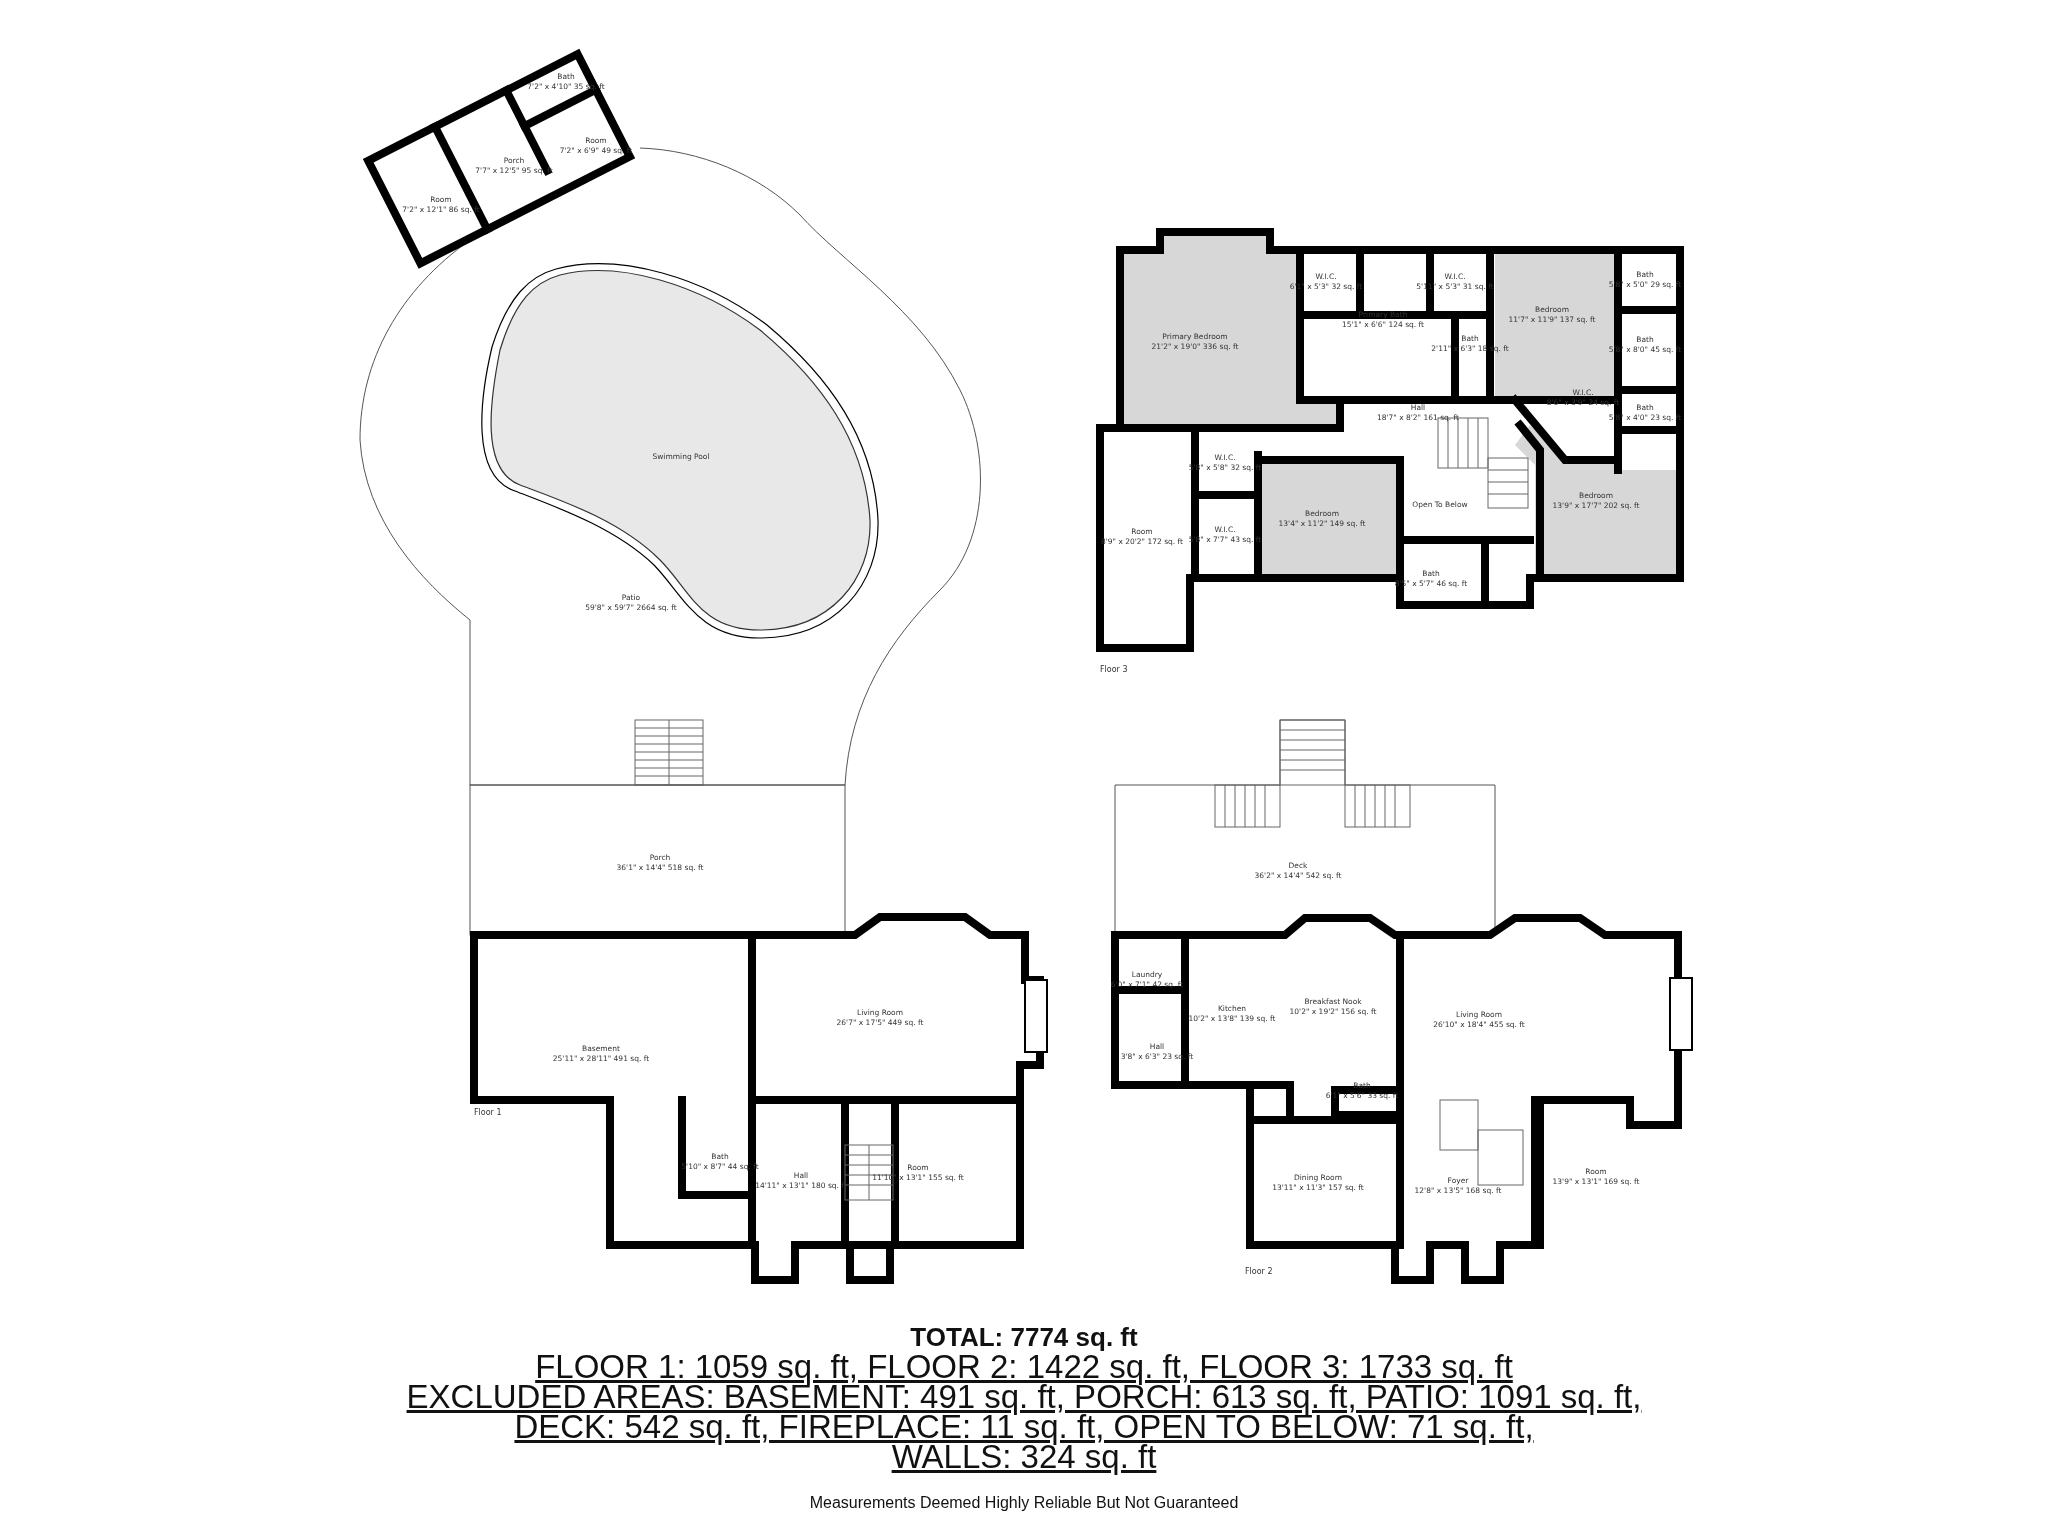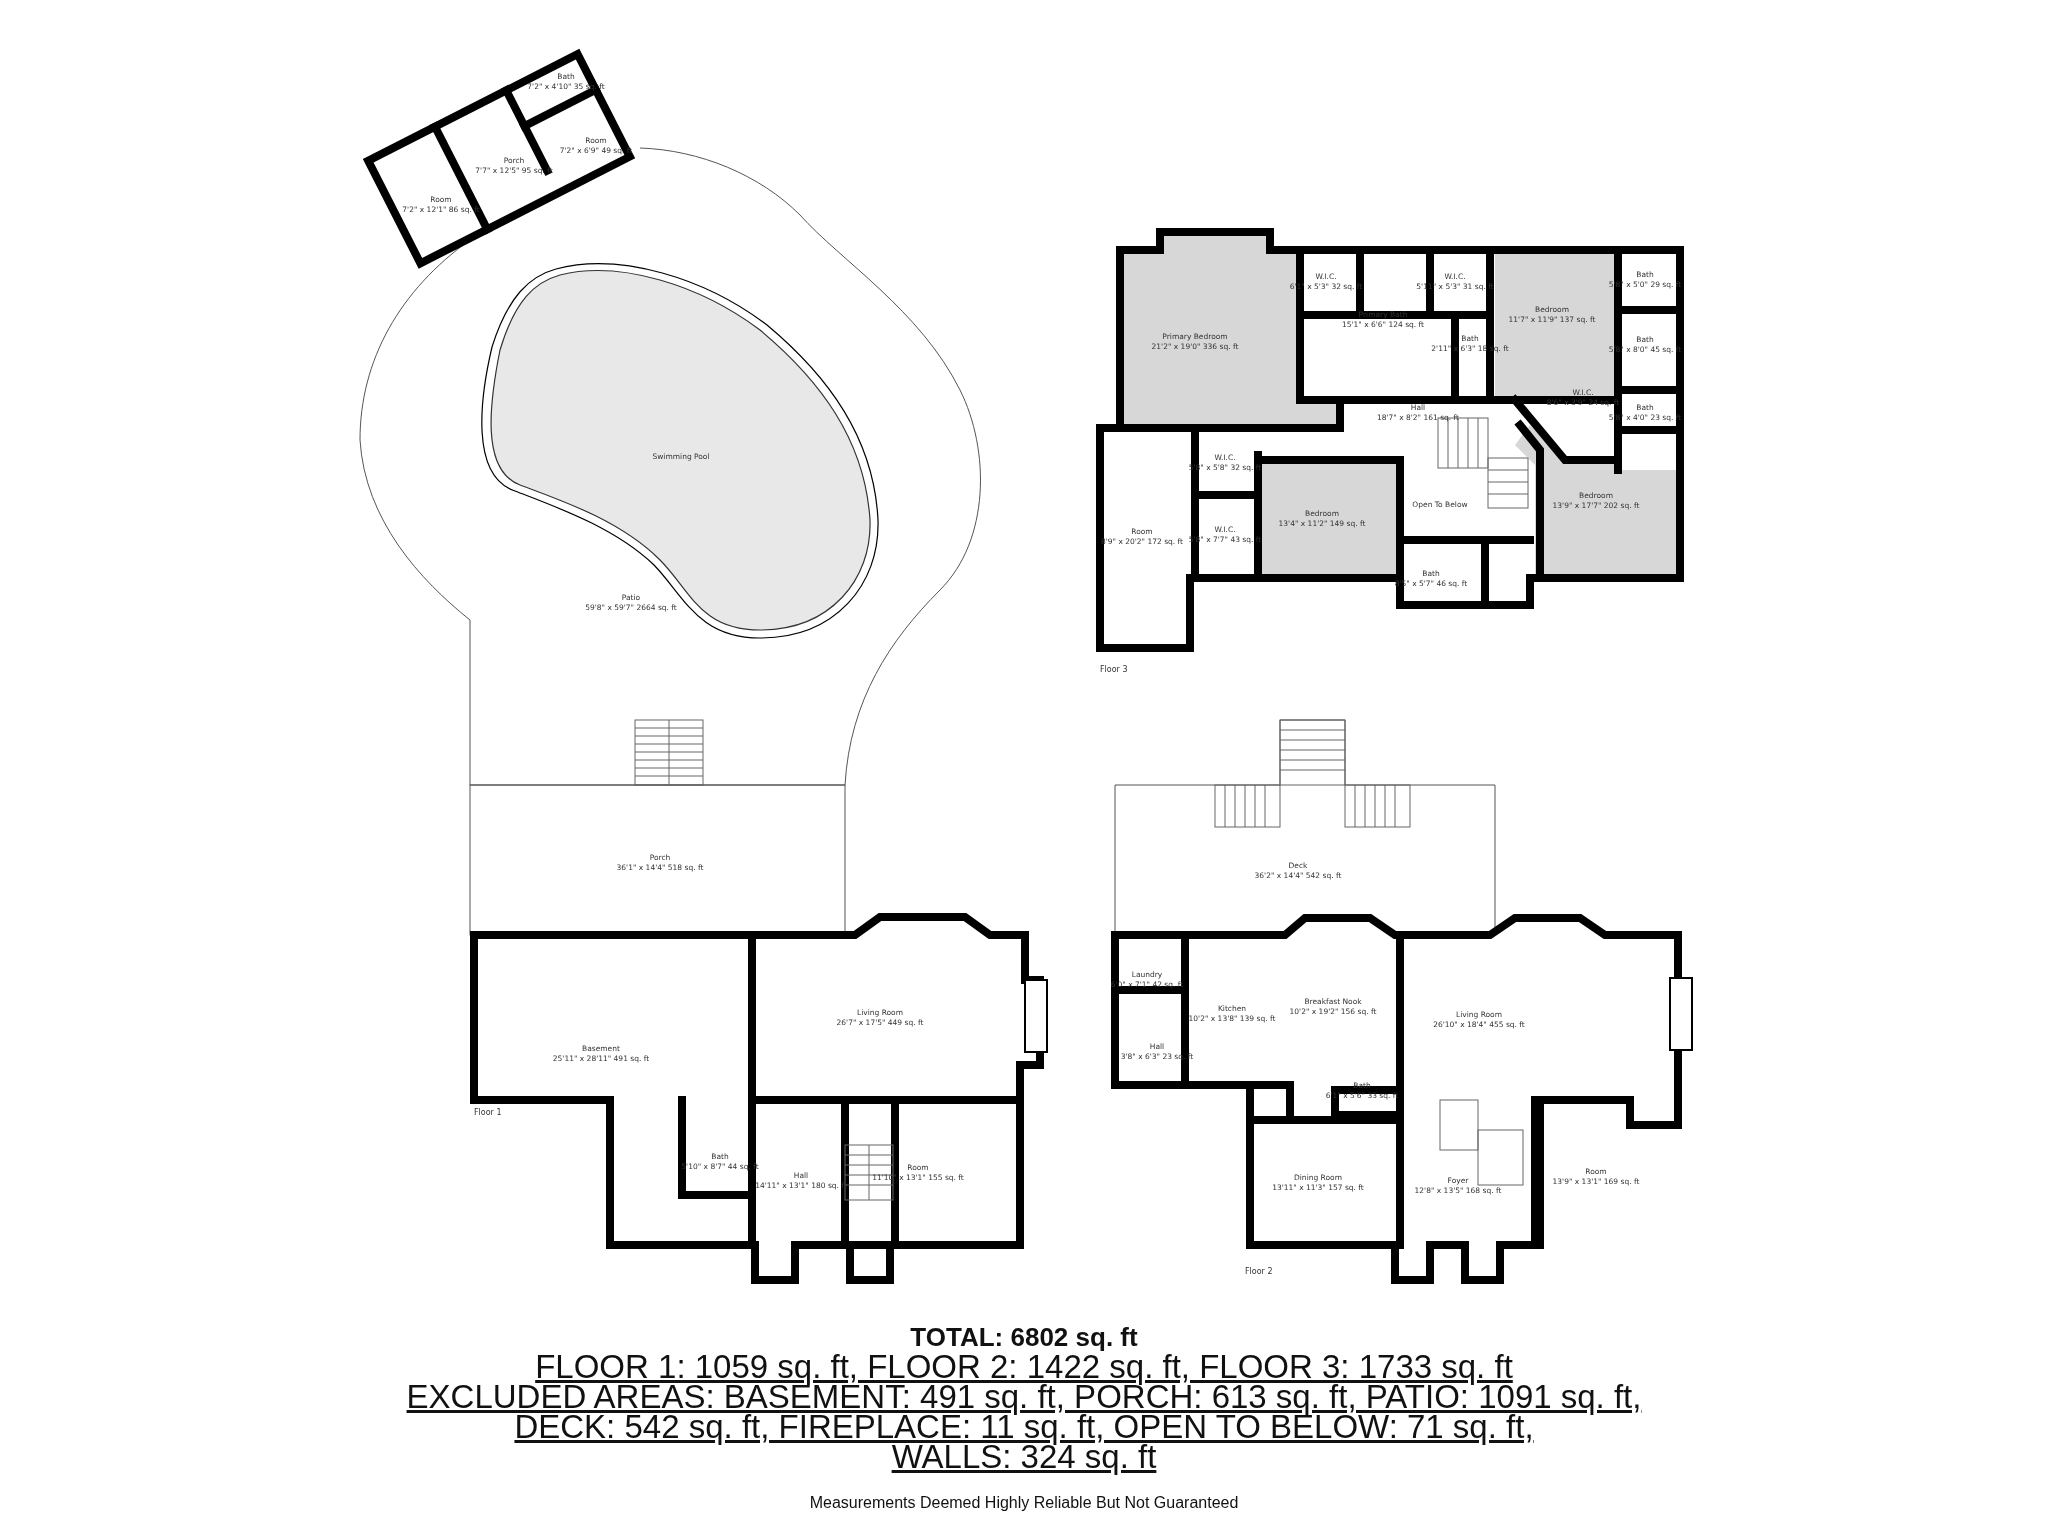--- a/index.html
+++ b/index.html
@@ -233,18 +233,18 @@
     <text class="lbl" x="1318" y="1180">Dining Room</text>
     <text class="lbl" x="1318" y="1190">13'11" x 11'3" 157 sq. ft</text>
     <text class="lbl" x="1458" y="1183">Foyer</text>
     <text class="lbl" x="1458" y="1193">12'8" x 13'5" 168 sq. ft</text>
     <text class="lbl" x="1596" y="1174">Room</text>
     <text class="lbl" x="1596" y="1184">13'9" x 13'1" 169 sq. ft</text>
     <text class="flr" x="1245" y="1274">Floor 2</text>
   </g>
 </svg>
 
-<div class="summary total">TOTAL: 6802 sq. ft</div>
+<div class="summary total">TOTAL: 7774 sq. ft</div>
 <div class="summary line l1">FLOOR 1: 1059 sq. ft, FLOOR 2: 1422 sq. ft, FLOOR 3: 1733 sq. ft</div>
 <div class="summary line l2">EXCLUDED AREAS: BASEMENT: 491 sq. ft, PORCH: 613 sq. ft, PATIO: 1091 sq. ft,</div>
 <div class="summary line l3">DECK: 542 sq. ft, FIREPLACE: 11 sq. ft, OPEN TO BELOW: 71 sq. ft,</div>
 <div class="summary line l4">WALLS: 324 sq. ft</div>
 <div class="summary disclaimer">Measurements Deemed Highly Reliable But Not Guaranteed</div>
 
 </body></html>

